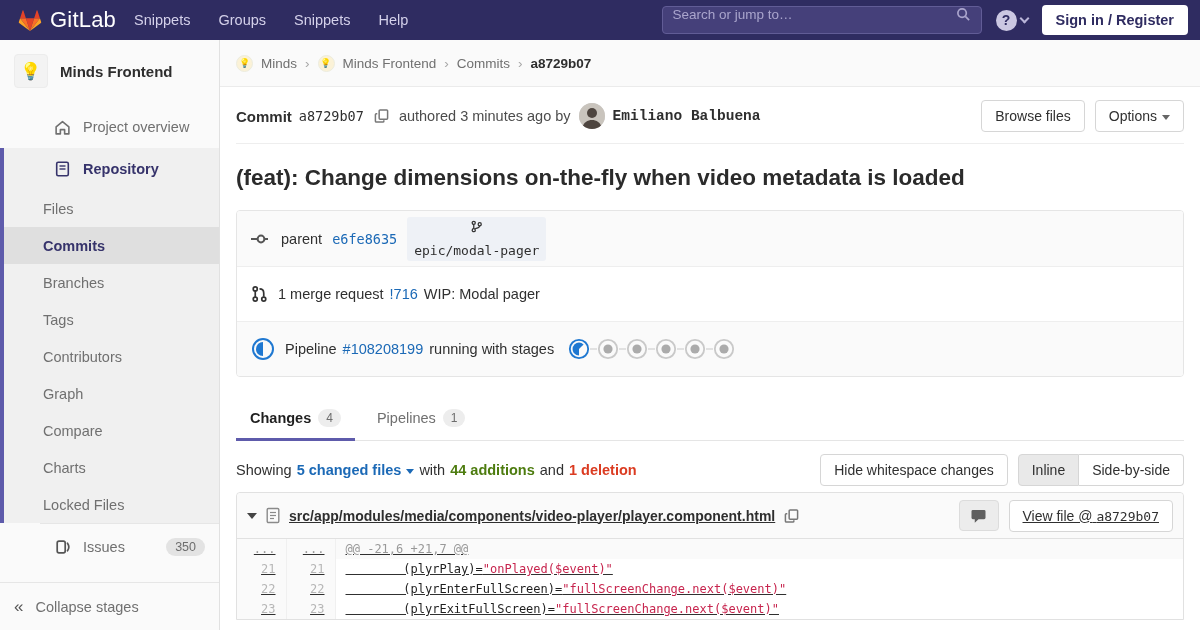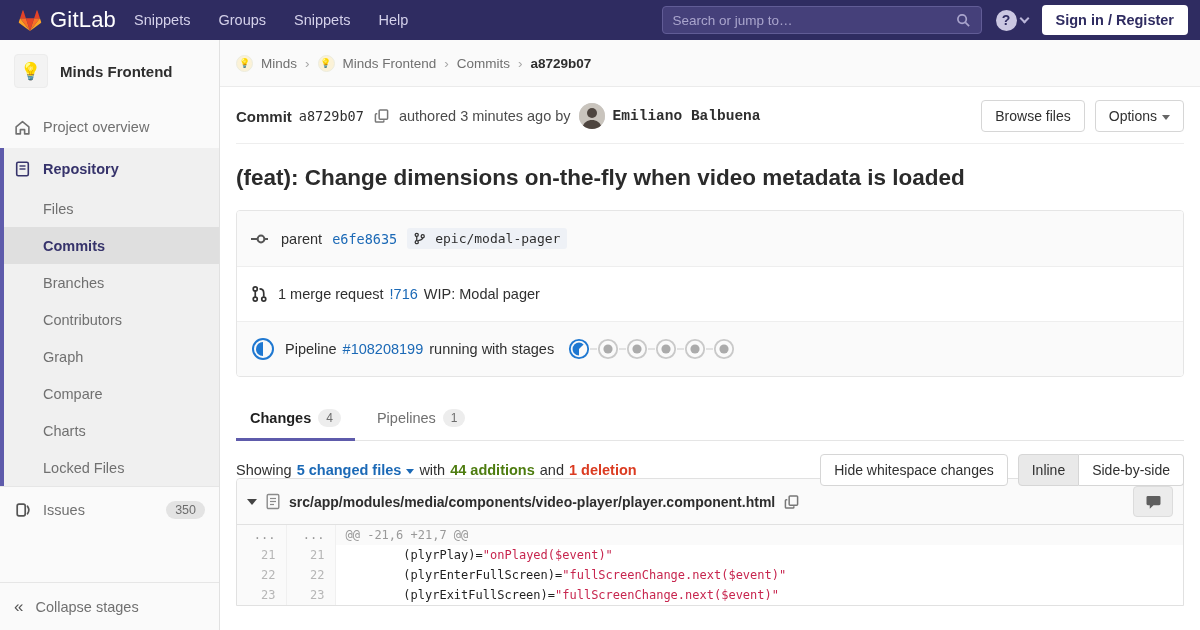--- a/index.html
+++ b/index.html
@@ -8,42 +8,42 @@
 
   
   .navbar { position:absolute; top:0; left:0; width:1200px; height:40px;
     background:#2f2c61; display:flex; align-items:center; padding:0 12px; z-index:10; }
   .brand { display:flex; align-items:center; gap:8px; margin:0 18px 0 6px; cursor:pointer; }
   .brand-text { color:#fff; font-size:22px; letter-spacing:.2px; }
   .nav-links { display:flex; align-items:center; gap:28px; }
   .nav-link { color:#d4d1ea; font-size:14.5px; cursor:pointer; }
   .nav-right { margin-left:auto; display:flex; align-items:center; gap:14px; }
   .searchbox { width:320px; height:28px; background:#45407a; border:1px solid #615c96;
-    border-radius:4px; display:flex; align-items:center; padding:8px 10px; }
+    border-radius:4px; display:flex; align-items:flex-start; padding:0 10px; }
   .searchbox input { flex:1; background:transparent; border:none; outline:none;
     color:#e8e6f5; font-size:13.5px; font-family:"Liberation Sans",sans-serif; }
   .searchbox input::placeholder { color:#aaa5cd; }
   .help-wrap { display:flex; align-items:center; gap:4px; cursor:pointer; }
   .help-circle { width:21px; height:21px; border-radius:50%; background:#cbc8e2;
     color:#2f2c61; font-weight:bold; font-size:14px; display:flex; align-items:center;
     justify-content:center; }
   .chev { width:7px; height:7px; border-right:2px solid #b9b5d8; border-bottom:2px solid #b9b5d8;
     transform:rotate(45deg); margin-top:-3px; }
   .signin-btn { background:#fff; color:#2f2c61; font-weight:bold; font-size:14.5px;
     border:none; border-radius:4px; padding:7px 14px; cursor:pointer; }
 
   
   .sidebar { position:absolute; top:40px; left:0; width:220px; height:590px;
     background:#fafafa; border-right:1px solid #e1e1e1; }
   .proj-head { display:flex; align-items:center; gap:12px; padding:14px 16px 18px 14px; cursor:pointer; }
   .proj-avatar { width:34px; height:34px; border-radius:4px; background:#f3f3f3;
     border:1px solid #ececec; display:flex; align-items:center; justify-content:center; font-size:17px; }
   .proj-name { font-size:15px; font-weight:bold; color:#2e2e2e; }
   .side-item { display:flex; align-items:center; gap:12px; height:42px; padding:0 14px;
-    color:#707070; font-size:14.5px; cursor:pointer; }
+    color:#707070; font-size:14.5px; cursor:pointer;margin-left:40px; }
   .side-item .sicon { width:17px; display:flex; justify-content:center; }
   .repo-section { background:#f0f0f0; border-left:4px solid #5e5bab; }
   .repo-section .side-item { padding-left:10px; }
   .repo-head { color:#36336b; font-weight:bold; }
   .sub-item { height:37px; padding:0 14px 0 39px; display:flex; align-items:center;
     color:#707070; font-size:14.5px; cursor:pointer; }
   .sub-item.active { background:#dfdfdf; color:#36336b; font-weight:bold; }
   .issues-row { border-top:1px solid #e6e6e6; height:47px; }
   .count-badge { margin-left:auto; background:#e3e3e3; color:#6d6d6d; border-radius:10px;
     font-size:12.5px; padding:2px 9px; }
@@ -82,21 +82,21 @@
 
   .commit-title { font-size:22.5px; font-weight:bold; color:#2b2b2b; margin:21px 0 19px 0; }
 
   .info-box { border:1px solid #e5e5e5; border-radius:4px; overflow:hidden; }
   .info-row { display:flex; align-items:center; gap:10px; padding:0 14px; height:55px;
     font-size:14.5px; color:#303030; }
   .info-row + .info-row { border-top:1px solid #eee; }
   .row-gray { background:#fafafa; }
   .link { color:#1b69b6; cursor:pointer; text-decoration:none; }
   .branch-badge { background:#eef1f6; border-radius:3px; padding:3px 7px; font-size:13px;
-    display:inline-flex; align-items:center; gap:10px; color:#2e2e2e; cursor:pointer; }
+    display:inline-flex; align-items:center; gap:10px; color:#2e2e2e; cursor:pointer;flex-direction:column; }
   .mini-graph { display:flex; align-items:center; margin-left:4px; }
   .stage { width:22px; height:22px; display:flex; cursor:pointer; }
   .connector { width:7px; height:2px; background:#e1e1e1; }
 
   .tabs { margin-top:20px; border-bottom:1px solid #e5e5e5; display:flex; gap:8px; }
   .tab { padding:12px 14px 13px 14px; font-size:14.5px; color:#707070; cursor:pointer;
     display:flex; align-items:center; gap:7px; position:relative; }
   .tab.active { color:#1f1f1f; font-weight:bold; }
   .tab.active .tab-line { position:absolute; left:0; right:0; bottom:-1px; height:3px; background:#5e5bab; }
   .pill { background:#ededed; color:#6d6d6d; border-radius:9px; font-size:12px;
@@ -107,21 +107,21 @@
   .caret-blue { border-top-color:#1b69b6; }
   .sum-add { color:#4d7c0f; font-weight:bold; margin:0 5px; }
   .sum-del { color:#db3b21; font-weight:bold; margin-left:5px; }
   .sum-btns { position:absolute; right:0; display:flex; gap:10px; }
   .btn-group { display:flex; }
   .btn-group .btn { border-radius:0; border-left-width:0; }
   .btn-group .btn:first-child { border-radius:4px 0 0 4px; border-left-width:1px; }
   .btn-group .btn:last-child { border-radius:0 4px 4px 0; }
   .btn.active { background:#e9e9e9; }
 
-  .diff-card { border:1px solid #e1e1e1; border-radius:4px 4px 0 0; }
+  .diff-card { margin-top:14px; border:1px solid #e1e1e1; border-radius:4px 4px 0 0;text-decoration:underline; }
   .diff-head { background:#fafafa; border-bottom:1px solid #e1e1e1; height:46px;
     display:flex; align-items:center; padding:0 10px; gap:9px; border-radius:4px 4px 0 0; }
   .collapse-caret { width:0; height:0; border-left:5px solid transparent;
     border-right:5px solid transparent; border-top:6px solid #444; cursor:pointer; }
   .file-path { font-weight:bold; font-size:14px; color:#2e2e2e; }
   .diff-head-btns { margin-left:auto; display:flex; gap:10px; align-items:center; }
   .comment-btn { background:#ececec; border:1px solid #dcdcdc; border-radius:4px;
     width:40px; height:31px; display:flex; align-items:center; justify-content:center; cursor:pointer; }
   .diff-table { width:100%; border-collapse:collapse; font-family:"DejaVu Sans Mono",monospace;
     font-size:12px; }
@@ -198,20 +198,21 @@
             <rect x="1.2" y="1.2" width="11.6" height="13.6" rx="1.5" fill="none" stroke="#36336b" stroke-width="1.6"></rect>
             <line x1="4" y1="5" x2="10" y2="5" stroke="#36336b" stroke-width="1.4"></line>
             <line x1="4" y1="8" x2="10" y2="8" stroke="#36336b" stroke-width="1.4"></line>
           </svg>
       </span>
       <span>Repository</span>
     </div>
     <div class="sub-item">Files</div>
     <div class="sub-item active">Commits</div>
     <div class="sub-item">Branches</div>
+    <div class="sub-item">Tags</div>
     <div class="sub-item">Contributors</div>
     <div class="sub-item">Graph</div>
     <div class="sub-item">Compare</div>
     <div class="sub-item">Charts</div>
     <div class="sub-item">Locked Files</div>
   </div>
 
   <div class="side-item issues-row">
     <span class="sicon">
       <svg width="16" height="16" viewBox="0 0 16 16">
@@ -413,20 +414,24 @@
               <rect x="5.5" y="1.5" width="9" height="10" rx="1" fill="none" stroke="#777" stroke-width="1.6"></rect>
               <path d="M3.5 5.5h-1a1 1 0 0 0-1 1v7a1 1 0 0 0 1 1h7a1 1 0 0 0 1-1v-1" fill="none" stroke="#777" stroke-width="1.6"></path>
             </svg>
         </span>
         <div class="diff-head-btns">
           <span class="comment-btn">
             <svg width="15" height="14" viewBox="0 0 16 15">
                 <path d="M2 1h12a1.5 1.5 0 0 1 1.5 1.5v7A1.5 1.5 0 0 1 14 11H8l-4 3.6V11H2A1.5 1.5 0 0 1 .5 9.5v-7A1.5 1.5 0 0 1 2 1z" fill="#5f5f5f"></path>
               </svg>
           </span>
+          <button class="btn">
+            <span>View file @</span>
+            <span class="mono" style="font-size:13px">a8729b07</span>
+          </button>
         </div>
       </div>
 
       <table class="diff-table">
         <tbody>
             <tr class="hunk-row">
           <td class="ln">...</td>
           <td class="ln">...</td>
           <td class="code-cell">@@ -21,6 +21,7 @@</td>
         </tr>

